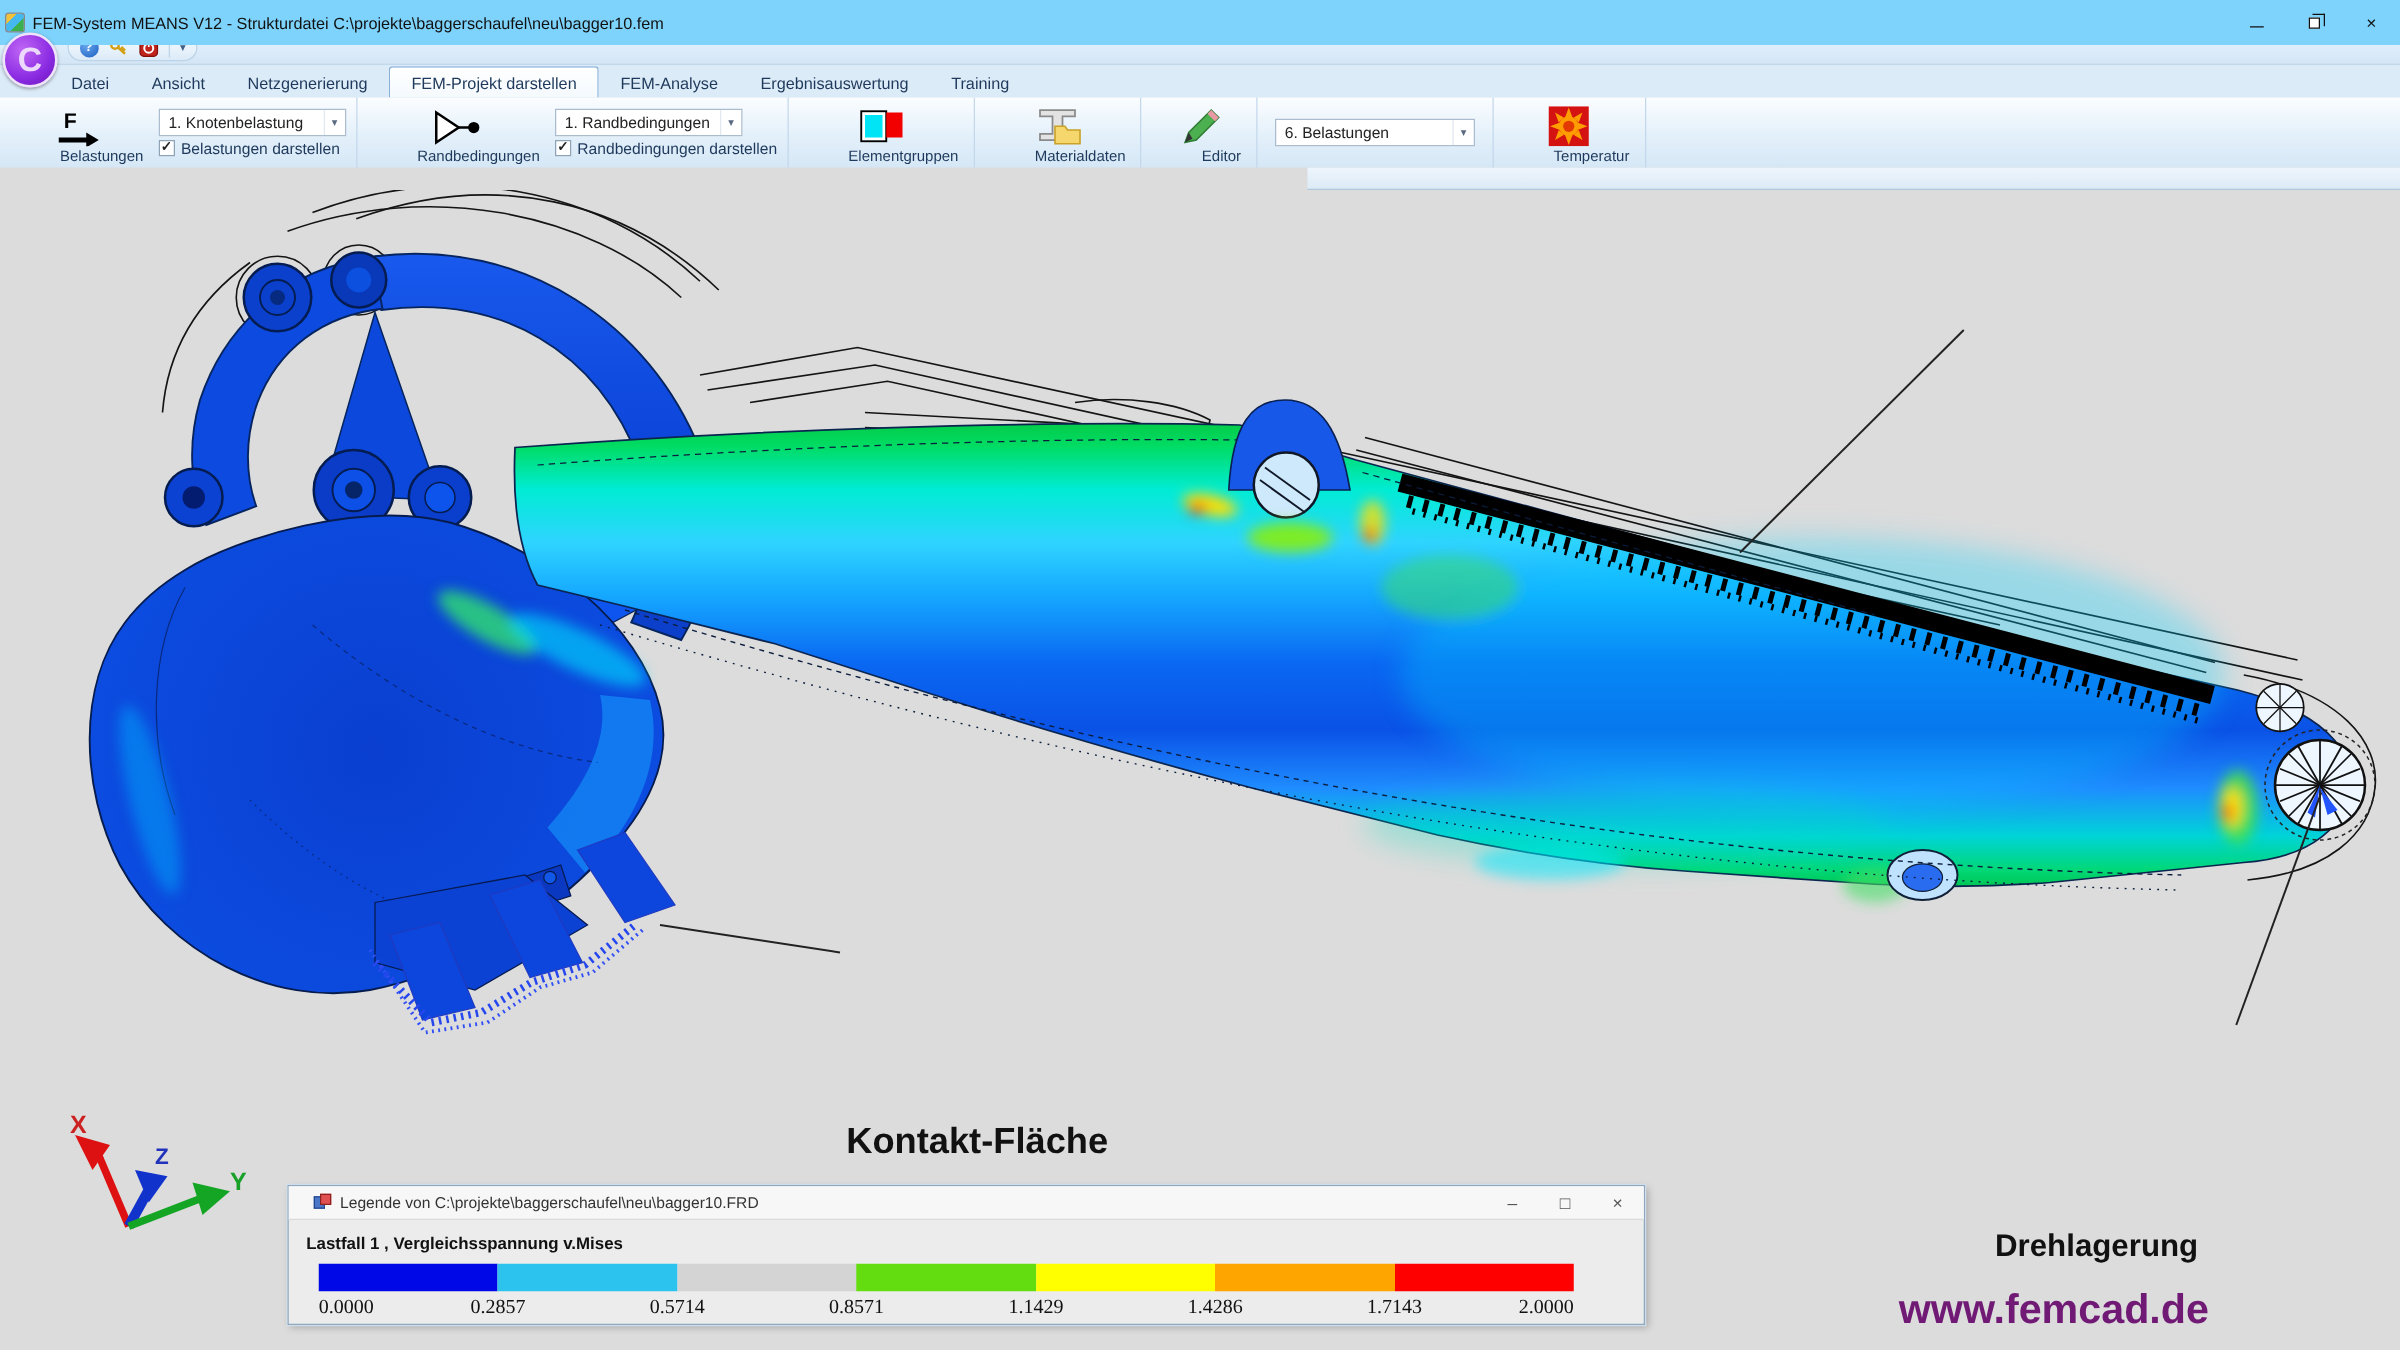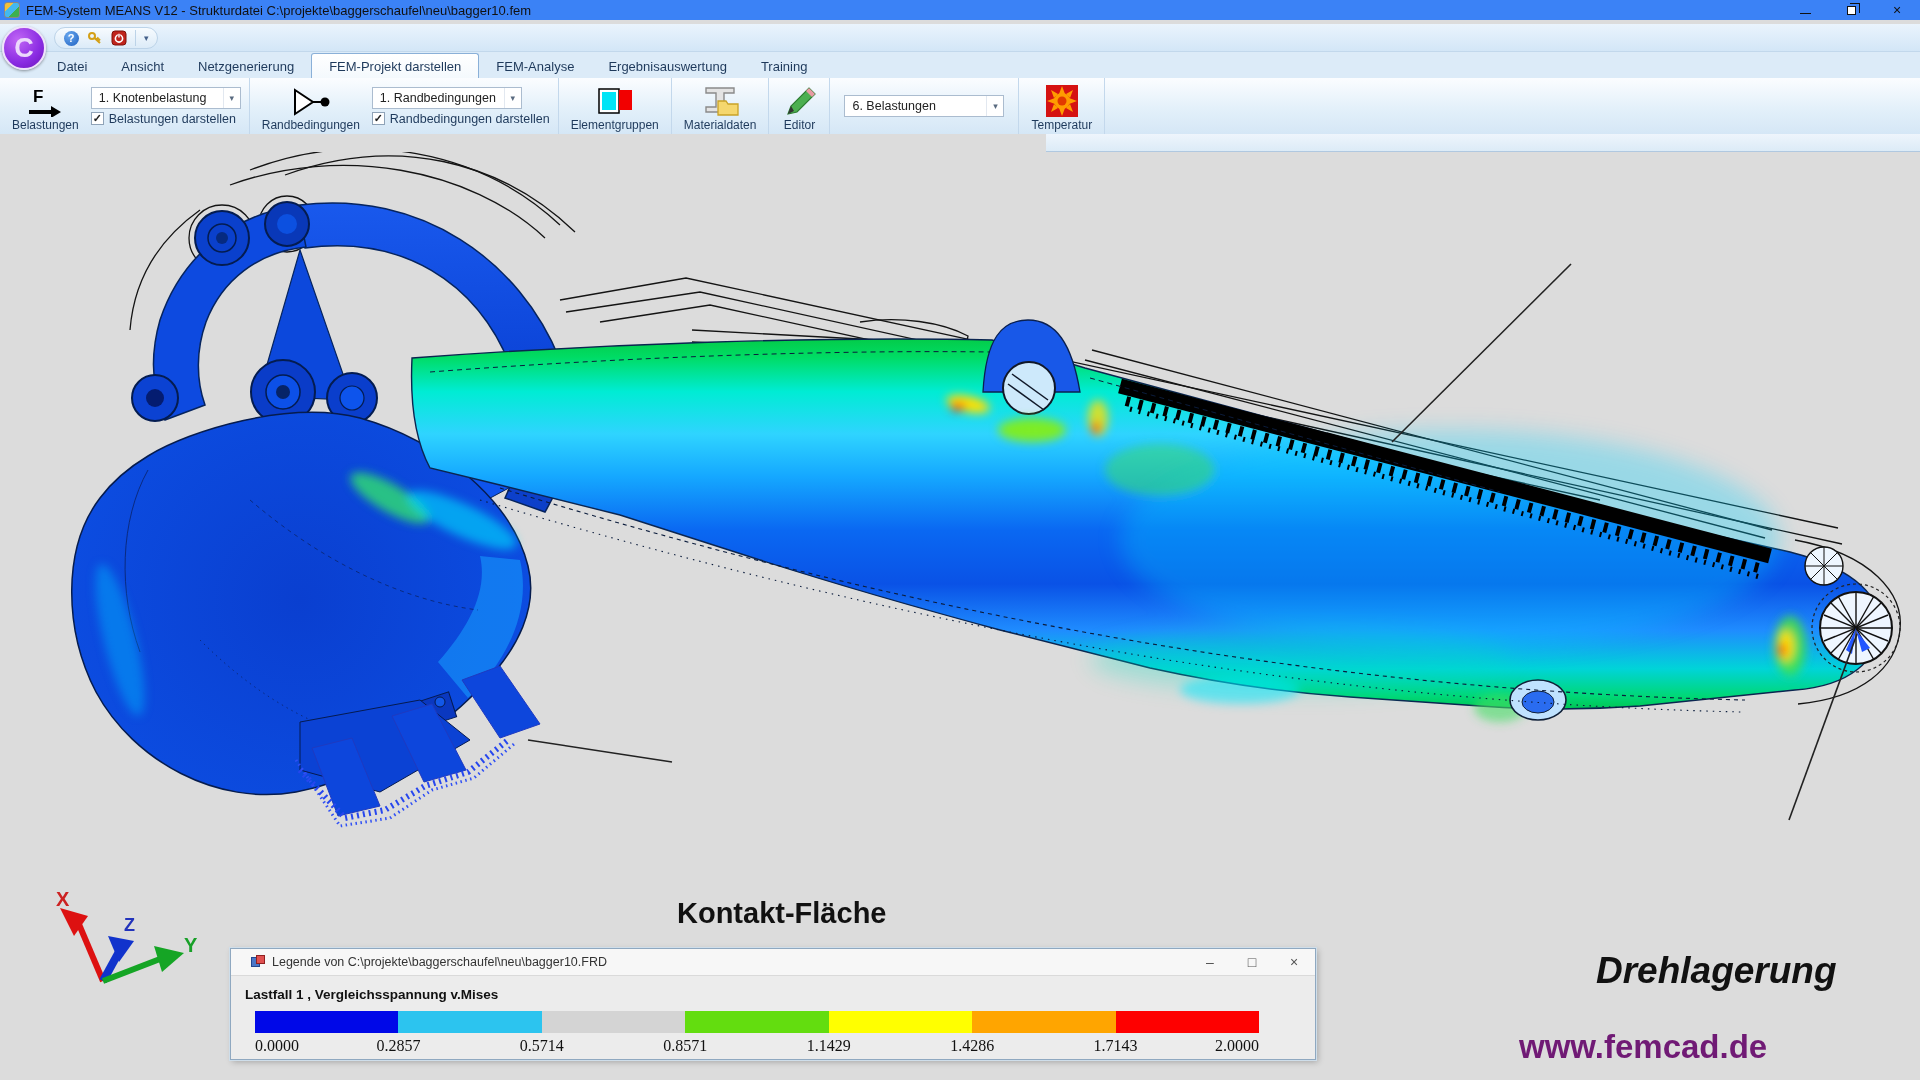--- a/index.html
+++ b/index.html
@@ -1,20 +1,20 @@
 <!DOCTYPE html>
 <html><head>
 <meta charset="utf-8">
 <style>
   * { margin:0; padding:0; box-sizing:border-box; }
   html,body { width:1920px; height:1080px; background:#dcdcdc; font-family:"Liberation Sans",sans-serif; }
   #stage { position:relative; width:1920px; height:1080px; overflow:hidden; background:#dcdcdc; }
 
   
-  .titlebar { position:absolute; top:0; left:0; width:1920px; height:20px; background:#3b82f6; display:flex; align-items:center; z-index:40; }
+  .titlebar { position:absolute; top:0; left:0; width:1920px; height:36px; background:#7dd3fc; display:flex; align-items:center; z-index:40; }
   .app-icon { width:16px; height:16px; margin:0 6px 0 4px; border-radius:3px;
      background:linear-gradient(135deg,#f3c13a 0 30%,#44b8ef 30% 62%,#3db04e 62%); border:1px solid #888; }
   .title-text { font-size:13px; color:#111; }
   .win-controls { margin-left:auto; display:flex; height:100%; }
   .win-btn { width:46px; height:100%; display:flex; align-items:center; justify-content:center; color:#111; font-size:14px; }
   .glyph-min { width:11px; border-bottom:1px solid #111; height:1px; margin-top:6px; }
   .glyph-restore { position:relative; width:9px; height:9px; border:1px solid #111; background:#fff; }
   .glyph-restore:before { content:""; position:absolute; left:2px; top:-4px; width:9px; height:9px; border:1px solid #111; border-bottom:none; border-left:none; }
 
   
@@ -36,42 +36,42 @@
   .tabs-row { position:absolute; top:52px; left:0; width:1920px; height:26px; background:#dcebf8; display:flex; align-items:flex-end; padding-left:40px; z-index:31; }
   .tab { height:24px; padding:0 17px; display:flex; align-items:center; font-size:13px; color:#1e395b; cursor:default; }
   .tab.active { background:linear-gradient(#ffffff,#f4f9fd); border:1px solid #8ab0d8; border-bottom:none; border-radius:3px 3px 0 0; height:25px; }
 
   
   .ribbon { position:absolute; top:77px; left:0; width:1920px; height:57px;
      background:linear-gradient(#fbfdff,#e3f0fa 55%,#d5e7f6); border-top:1px solid #fff; z-index:30; }
   .rb-groups { display:flex; height:100%; }
   .rb-group { display:flex; align-items:center; padding:2px 8px; border-right:1px solid #c3d8ec; }
   .big-btn { display:flex; flex-direction:column; align-items:center; justify-content:flex-end; height:52px; padding:0 4px; }
-  .big-btn .lbl { font-size:12px; color:#1e395b; margin-top:1px; white-space:nowrap; }
+  .big-btn .lbl { font-size:12px; color:#1e395b; margin-top:1px; white-space:nowrap;margin-left:36px; }
   .stack { display:flex; flex-direction:column; justify-content:center; gap:3px; margin-left:8px; }
   .dd { width:150px; height:22px; background:#fff; border:1px solid #abbccf; display:flex; align-items:center; font-size:12.5px; color:#222; padding-left:7px; }
   .dd .arrow { margin-left:auto; width:17px; height:100%; display:flex; align-items:center; justify-content:center; color:#5a6b80; font-size:9px; border-left:1px solid #e2e8f0; }
   .chk-row { display:flex; align-items:center; gap:5px; }
   .chk { width:13px; height:13px; background:#fff; border:1px solid #8fa3b8; color:#222; font-size:11px; font-weight:bold; display:flex; align-items:center; justify-content:center; line-height:1; }
   .chk-lbl { font-size:12.5px; color:#1e395b; white-space:nowrap; }
 
   
   .rb-status { position:absolute; top:134px; left:0; width:1046px; height:18px;
      background:linear-gradient(#e4eef9,#d3e4f4); border-top:1px solid #bcd2e8; border-bottom:1px solid #b0c8e0;
      display:flex; align-items:center; justify-content:center; font-size:12px; color:#1e395b; z-index:30; }
   .rb-status .launcher { position:absolute; right:4px; top:3px; width:11px; height:11px; border:1px solid #7d97b5; background:#eef5fb; }
   .rb-bottom-line { position:absolute; top:151px; left:1046px; width:874px; height:1px; background:#b0c8e0; z-index:30; }
   .rb-fill { position:absolute; top:134px; left:1046px; width:874px; height:17px; background:linear-gradient(#eef5fc,#dcebf7); z-index:29; }
 
   
   .viewport { position:absolute; top:152px; left:0; width:1920px; height:928px; background:#dcdcdc; }
   .annot { position:absolute; font-weight:bold; color:#111; white-space:nowrap; z-index:10; }
   #an-dreieck { left:1344px; top:224px; font-size:31px; }
   #an-kontakt { left:677px; top:745px; font-size:29px; }
-  #an-drehlager { left:1596px; top:798px; font-size:37px;font-style:italic; }
+  #an-drehlager { left:1596px; top:831px; font-size:25px; }
   .watermark { position:absolute; left:1503px; top:1028px; font-size:33px; font-weight:bold; color:#701a75; z-index:10;margin-left:16px; }
 
   
   .legend-win { position:absolute; left:230px; top:948px; width:1086px; height:112px; background:#ececec;
      border:1px solid #8fa8c0; box-shadow:0 0 0 1px #cfdeea, 2px 2px 6px rgba(0,0,0,.25); z-index:20; }
   .legend-title { height:27px; background:#f7f7f7; border-bottom:1px solid #dadada; display:flex; align-items:center; padding-left:20px; }
   .legend-title .ltext { font-size:12.5px; color:#333; margin-left:6px; }
   .lw-icon { width:15px; height:14px; position:relative; }
   .lw-icon i { position:absolute; display:block; }
   .lw-icon .a { left:0; top:2px; width:9px; height:10px; background:#4a76c8; border:1px solid #23478f; }

